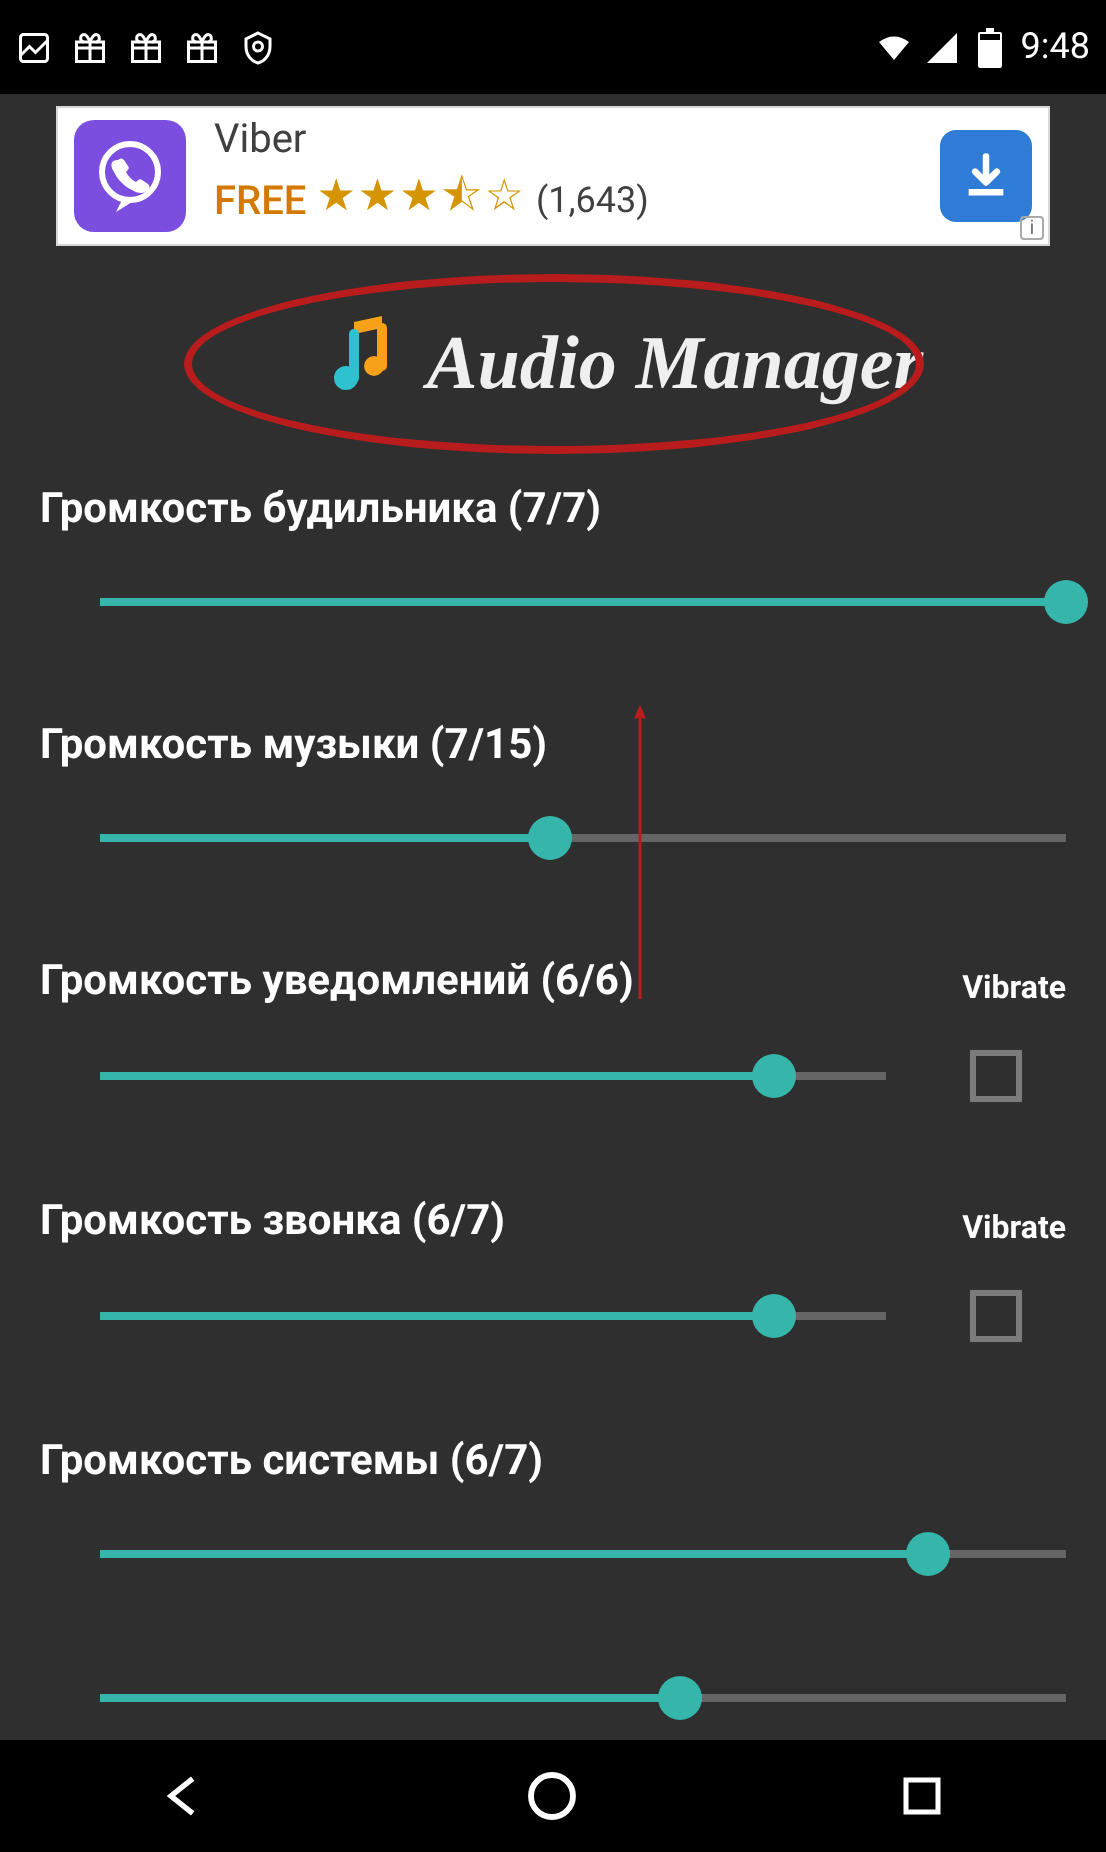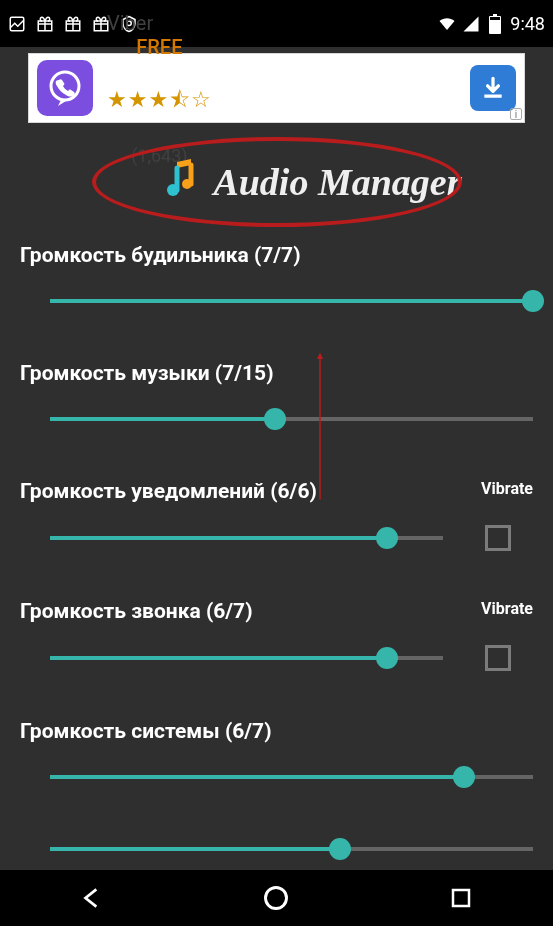--- a/index.html
+++ b/index.html
@@ -40,21 +40,21 @@
   }
   .ad-icon {
     width: 56px; height: 56px;
     border-radius: 10px;
     background: #7b4ee0;
     display: flex; align-items: center; justify-content: center;
     margin-right: 14px;
   }
   .ad-text { display: flex; flex-direction: column; }
   .ad-title { color: #404040; font-size: 20px; }
-  .ad-sub { display: flex; align-items: center; gap: 24px; flex-direction: column; }
+  .ad-sub { display: flex; align-items: center; gap: 5px; }
   .ad-free { color: #d47800; font-size: 20px; font-weight: 500; }
   .stars { color: #d49500; font-size: 22px; letter-spacing: 1px; }
   .ad-count { color: #404040; font-size: 18px; }
   .ad-download {
     margin-left: auto;
     width: 46px; height: 46px;
     background: #2f7cd6;
     border-radius: 8px;
     display: flex; align-items: center; justify-content: center;
   }
@@ -90,21 +90,21 @@
     left: 317px; top: 185px;
     width: 6px; height: 482px;
     pointer-events: none;
     z-index: 50;
   }
 
   
   .controls { padding: 10px 20px 0; }
   .control-row { margin-bottom: 48px; }
   .control-head {
-    display: flex; align-items: flex-start;
+    display: flex; align-items: flex-end;
     justify-content: space-between;
     margin-bottom: 22px;
   }
   .control-label { font-size: 21px; font-weight: 700; color: #fff; }
   .vibrate-label { font-size: 16px; font-weight: 700; color: #fff; }
   .checkbox {
     width: 26px; height: 26px; border: 3px solid #7b7b7b;
   }
   .slide-row { display:flex; align-items: center; padding-left: 30px; }
   .slider {

